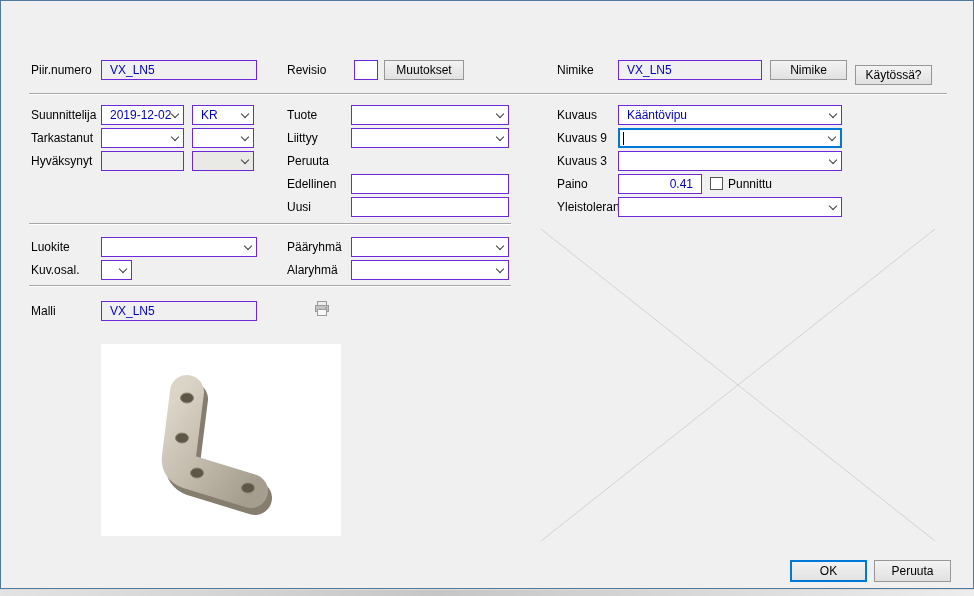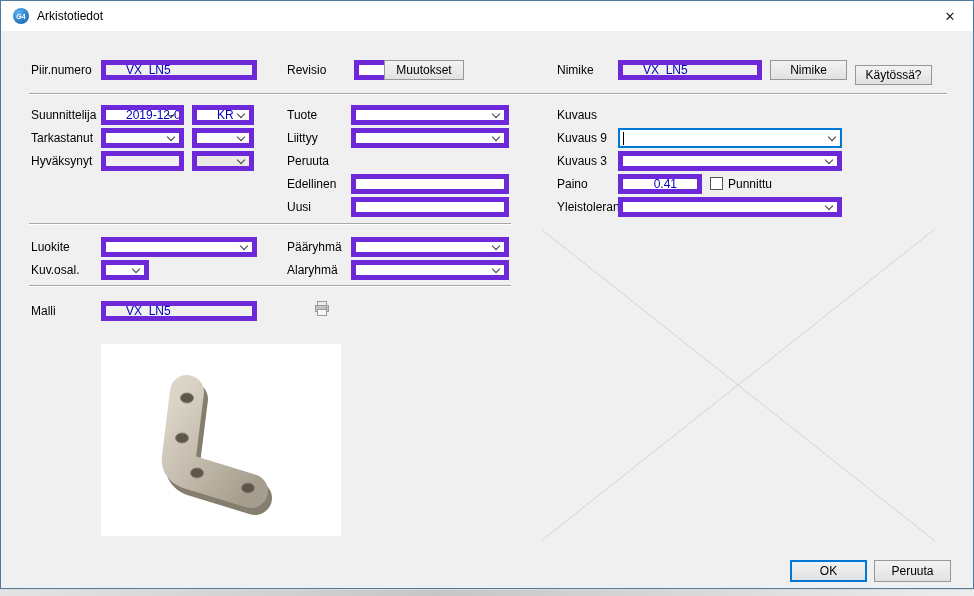--- a/index.html
+++ b/index.html
@@ -8,22 +8,22 @@
   .screen{position:relative;width:974px;height:596px;overflow:hidden;background:#dcdcdc}
   .dialog{position:absolute;left:0;top:0;width:974px;height:589px;background:#f0f0f0;border:1px solid #4f799f}
   .titlebar{position:absolute;left:0;top:0;width:100%;height:30px;background:#ffffff}
   .appicon{position:absolute;left:12px;top:7px;width:16px;height:16px;border-radius:50%;
            background:radial-gradient(circle at 35% 30%,#5db2f0,#0a5aa4);color:#fff;font-size:7px;font-weight:bold;
            display:flex;align-items:center;justify-content:center}
   .title{position:absolute;left:36px;top:0;height:30px;line-height:30px;font-size:12px}
   .closebtn{position:absolute;right:0;top:0;width:46px;height:30px;display:flex;align-items:center;justify-content:center;
             font-size:13px;color:#222;cursor:pointer}
   .lbl{position:absolute;font-size:12px;line-height:20px;white-space:nowrap}
-  .field{position:absolute;height:20px;background:#fff;border:5px solid #6d28d9;font-size:12px;
-         display:flex;align-items:center;padding:0 20px;overflow:hidden}
+  .field{position:absolute;height:20px;background:#fff;border:1px solid #6d28d9;font-size:12px;
+         display:flex;align-items:center;padding:0 8px;overflow:hidden}
   .field .val{color:#0000c0;white-space:nowrap}
   .field.ro{background:#f0f0f0}
   .field.ro2{background:#e9e9e6}
   .combo{padding-right:18px}
   .dd{position:absolute;right:0;top:0;bottom:0;width:17px;display:flex;align-items:center;justify-content:center}
   .chev{width:6px;height:6px;border-right:1px solid #3c3c3c;border-bottom:1px solid #3c3c3c;transform:rotate(45deg);margin-top:-3px}
   .focused{border:2px solid #0078d7;padding:0 3px}
   .caret{width:1px;height:13px;background:#000}
   .num{justify-content:flex-end}
   .btn{position:absolute;height:20px;background:linear-gradient(#f3f3f3,#e1e1e1);border:1px solid #979797;
@@ -36,25 +36,20 @@
   .iconbox{position:absolute}
   .strip{position:absolute;left:0;top:590px;width:974px;height:6px;
          background:linear-gradient(90deg,#e3e3e3,#c6c6c6 45%,#ededed)}
 </style>
 </head>
 <body>
 
 <div class="screen">
   <div class="dialog">
 
-    <div class="titlebar">
-      <span class="appicon">G4</span>
-      <span class="title">Arkistotiedot</span>
-      <span class="closebtn">✕</span>
-    </div>
 
     <span class="lbl" style="left:30px;top:59px">Piir.numero</span>
     <div class="field ro" style="left:100px;top:59px;width:156px">
       <span class="val">VX_LN5</span>
     </div>
 
     <span class="lbl" style="left:286px;top:59px">Revisio</span>
     <div class="field" style="left:353px;top:59px;width:24px">
       <span class="val"></span>
     </div>
@@ -130,20 +125,26 @@
     <div class="field" style="left:350px;top:173px;width:158px">
       <span class="val"></span>
     </div>
 
     <span class="lbl" style="left:286px;top:196px">Uusi</span>
     <div class="field" style="left:350px;top:196px;width:158px">
       <span class="val"></span>
     </div>
 
     <span class="lbl" style="left:556px;top:104px">Kuvaus</span>
+    <div class="field combo" style="left:617px;top:104px;width:224px">
+      <span class="val">Kääntövipu</span>
+      <span class="dd">
+          <i class="chev"></i>
+        </span>
+    </div>
 
     <span class="lbl" style="left:556px;top:127px">Kuvaus 9</span>
     <div class="field combo focused" style="left:617px;top:127px;width:224px">
       <i class="caret"></i>
       <span class="val"></span>
       <span class="dd">
           <i class="chev"></i>
         </span>
     </div>
 

